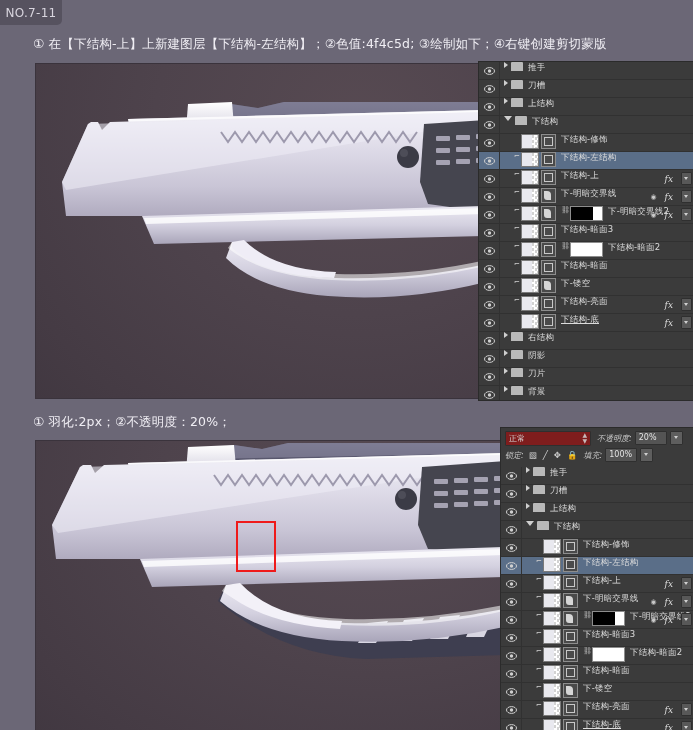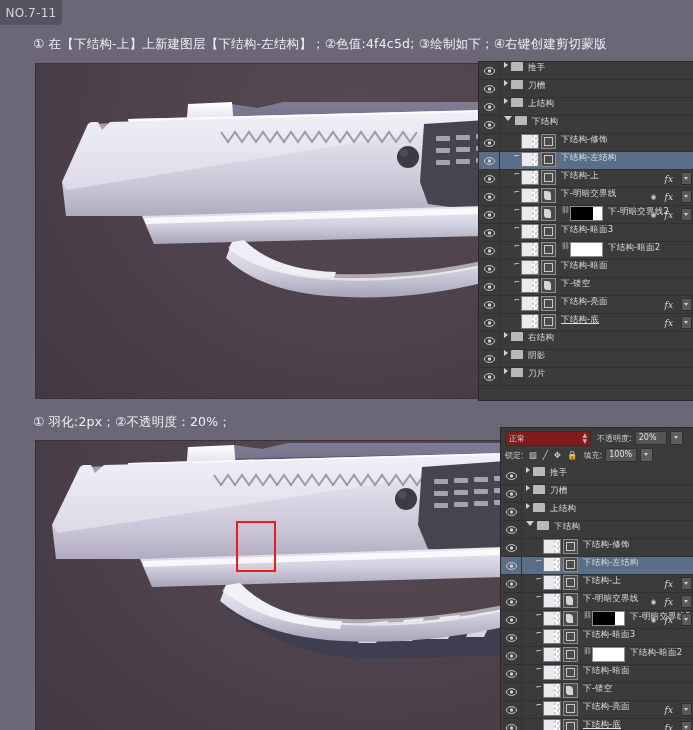--- a/index.html
+++ b/index.html
@@ -50,21 +50,21 @@
 
   
   .ctrl-rows{background:#3b3b3b;padding:3px 4px 2px 4px;}
   .ctrl-row{display:flex;align-items:center;height:14px;margin-bottom:3px;}
   .blend-select{
     width:78px;height:13px;background:#7f1d1d;border:1px solid #2f2f2f;
     border-radius:1px;display:flex;align-items:center;
     padding:0 3px;color:#d5d5d5;font-size:8px;justify-content:space-between;
   }
   .blend-select .arrows{font-size:6px;line-height:6px;opacity:.85;}
-  .ctrl-label{font-size:8px;color:#c8c8c8;margin:0 3px 0 6px;white-space:nowrap;}
+  .ctrl-label{font-size:8px;color:#c8c8c8;margin:0 3px 0 6px;white-space:nowrap;font-style:italic;}
   .num-field{
     background:#545454;border:1px solid #2f2f2f;color:#e2e2e2;
     font-size:8px;padding:0 3px;height:12px;line-height:12px;min-width:24px;
     text-align:left;border-radius:1px;
   }
   .stepper{
     width:11px;height:12px;background:#5e5e5e;border:1px solid #2f2f2f;
     margin-left:3px;border-radius:1px;position:relative;
   }
   .stepper:after{
@@ -592,20 +592,33 @@
               <ellipse cx="5.5" cy="4" rx="5" ry="3.4" fill="none" stroke="#d0d0d0" stroke-width="1"></ellipse>
               <circle cx="5.5" cy="4" r="1.7" fill="#d0d0d0"></circle>
             </svg>
           </div>
           <div class="row-body indent-0">
             <div class="tri"></div>
             <div class="folder"></div>
             <div class="layer-name">刀片</div>
           </div>
         </div>
+        <div class="layer-row">
+          <div class="eye">
+            <svg width="11" height="8" viewBox="0 0 11 8">
+              <ellipse cx="5.5" cy="4" rx="5" ry="3.4" fill="none" stroke="#d0d0d0" stroke-width="1"></ellipse>
+              <circle cx="5.5" cy="4" r="1.7" fill="#d0d0d0"></circle>
+            </svg>
+          </div>
+          <div class="row-body indent-0">
+            <div class="tri"></div>
+            <div class="folder"></div>
+            <div class="layer-name">背景</div>
+          </div>
+        </div>
       </div>
   </div>
 
   <div class="ps-panel" id="panel2">
 
     <div class="ctrl-rows">
       <div class="ctrl-row">
         <div class="blend-select">
           <span>正常</span>
           <span class="arrows">▲<br>▼</span>

